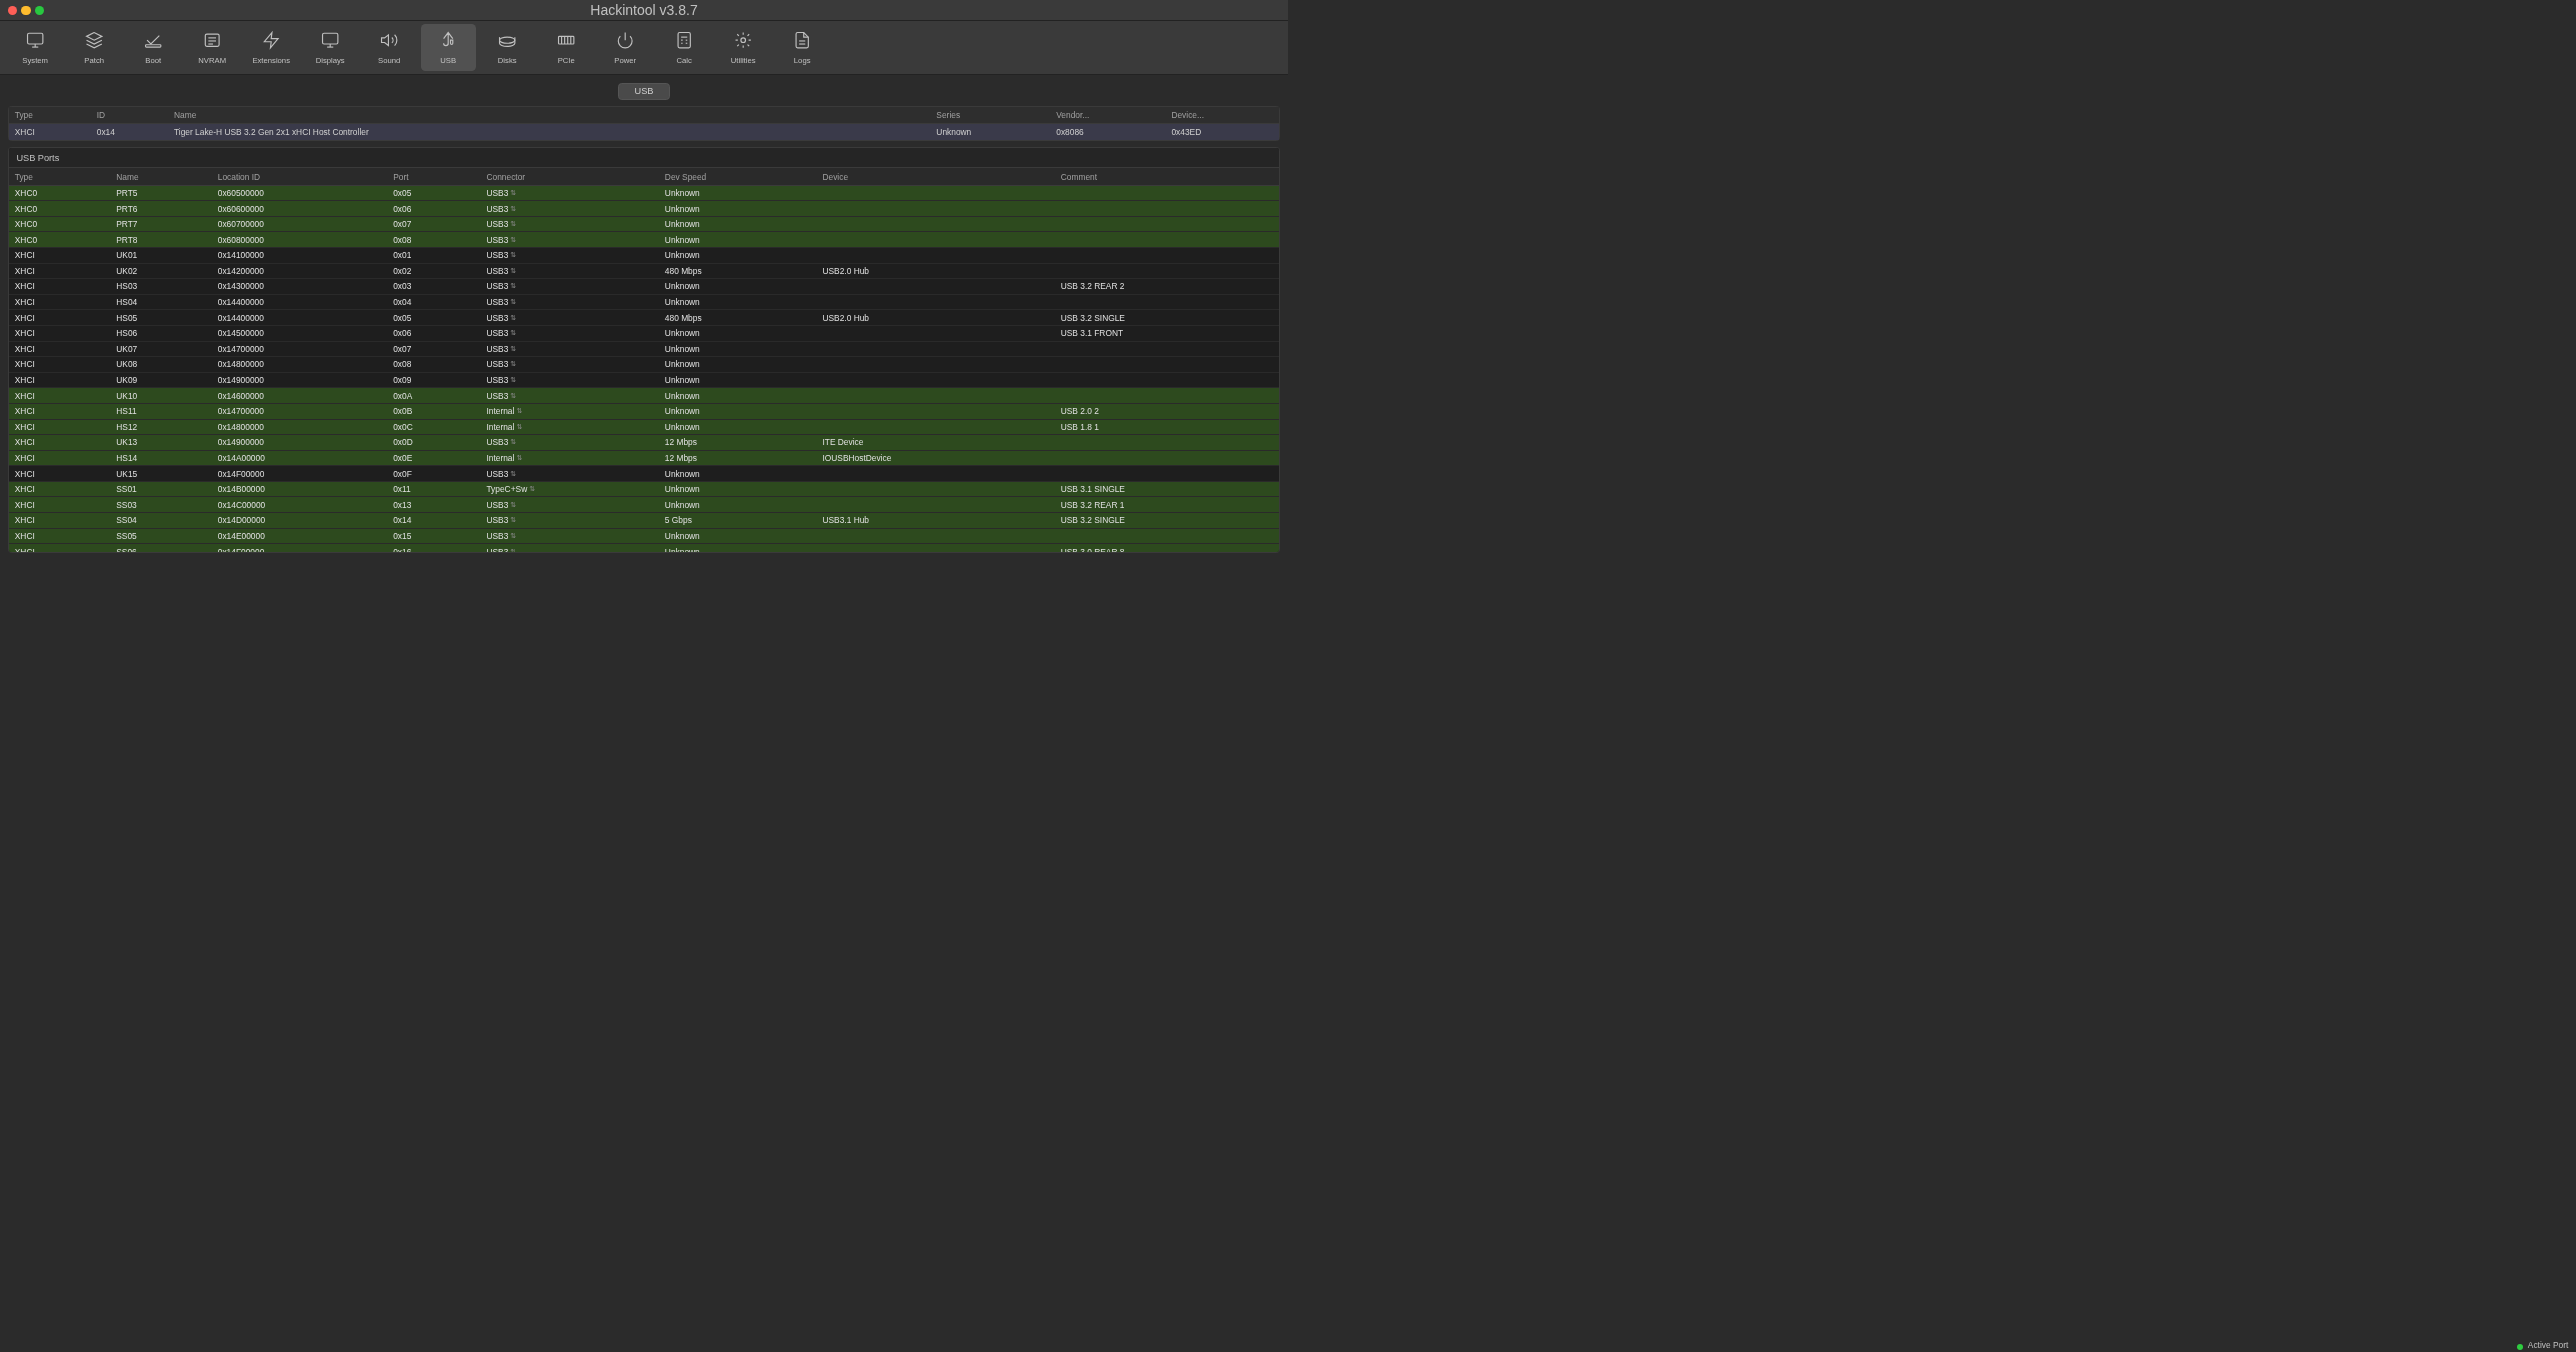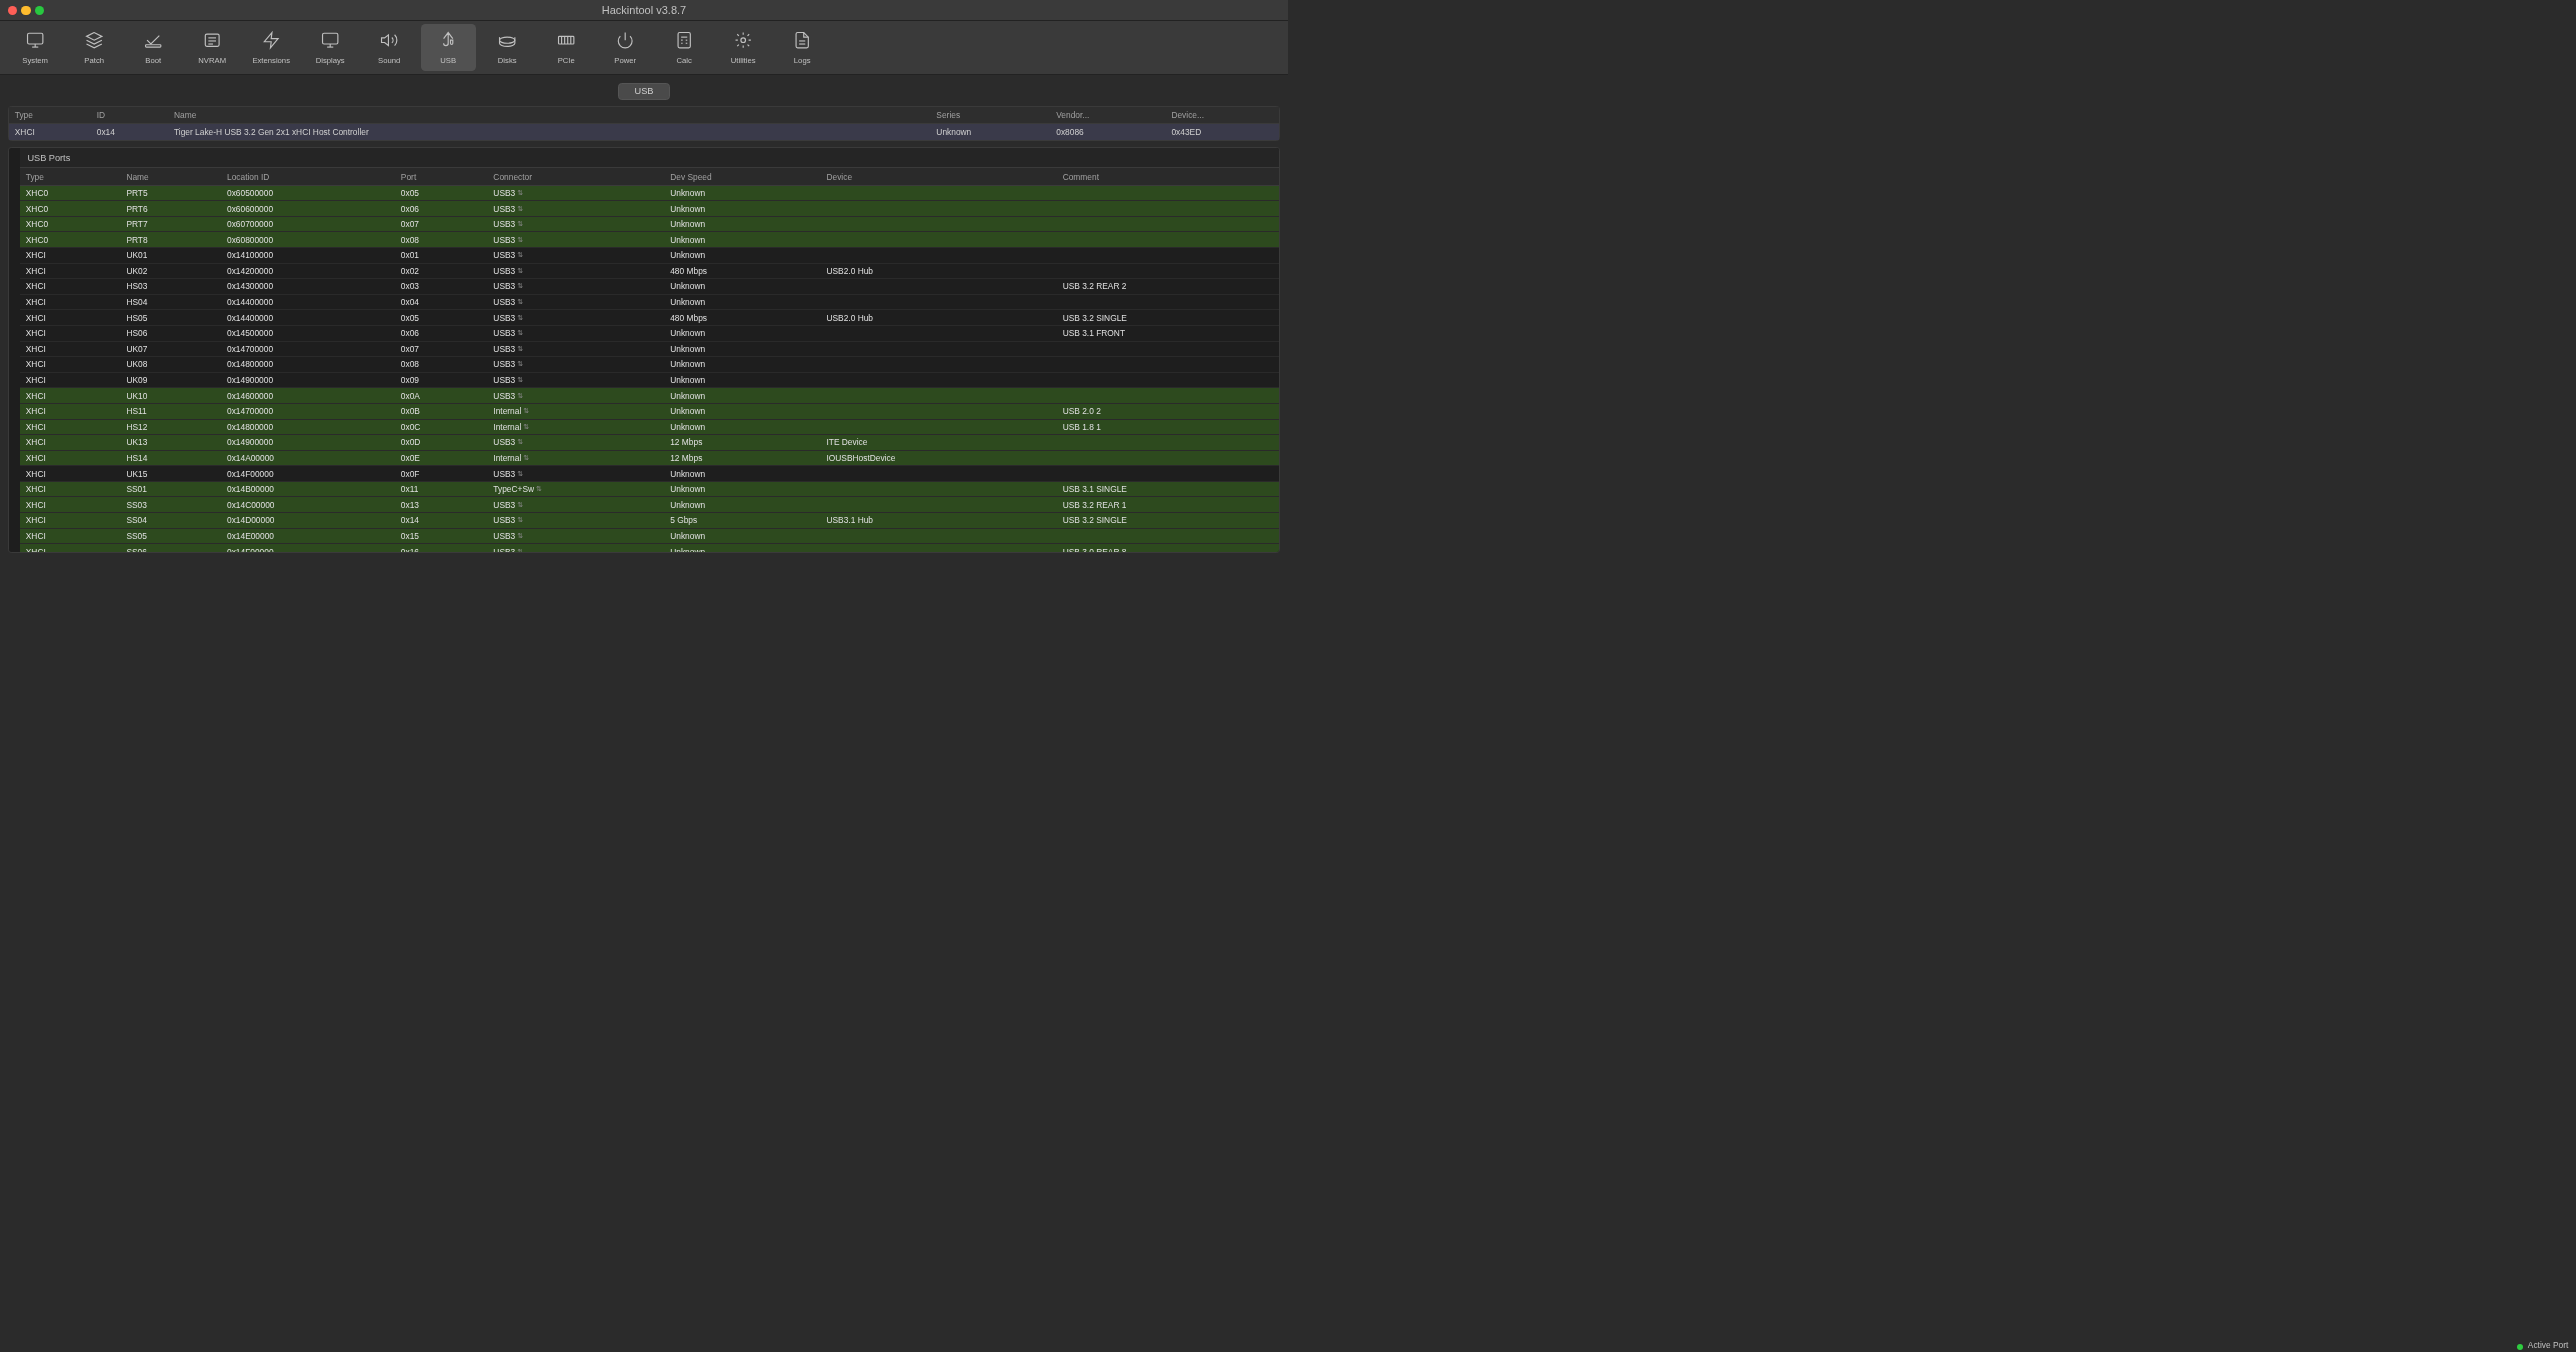--- a/index.html
+++ b/index.html
@@ -16,21 +16,21 @@
     .titlebar {
       background: #3a3a3a;
       height: 21.4px;
       display: flex;
       align-items: center;
       justify-content: center;
       position: relative;
       border-bottom: 0.8px solid #222;
     }
     .titlebar-title {
-      font-size: 11px;
+      font-size: 14px;
       color: #c0c0c0;
     }
     .traffic-lights {
       position: absolute;
       left: 7.7px;
       display: flex;
       gap: 4.6px;
       align-items: center;
     }
     .traffic-light {
@@ -130,21 +130,20 @@
 
     
     .ports-section {
       background: #1e1e1e;
       border: 0.8px solid #3a3a3a;
       border-radius: 3.1px;
       height: 406px;
       overflow: hidden;
       display: flex;
       flex-direction: column;
-      padding-left: 11px;
     }
     .ports-section-header {
       padding: 4.6px 7.7px;
       font-size: 9.2px;
       color: #c0c0c0;
       border-bottom: 0.8px solid #3a3a3a;
       background: #252525;
     }
     .ports-table-wrap {
       overflow-y: auto;

